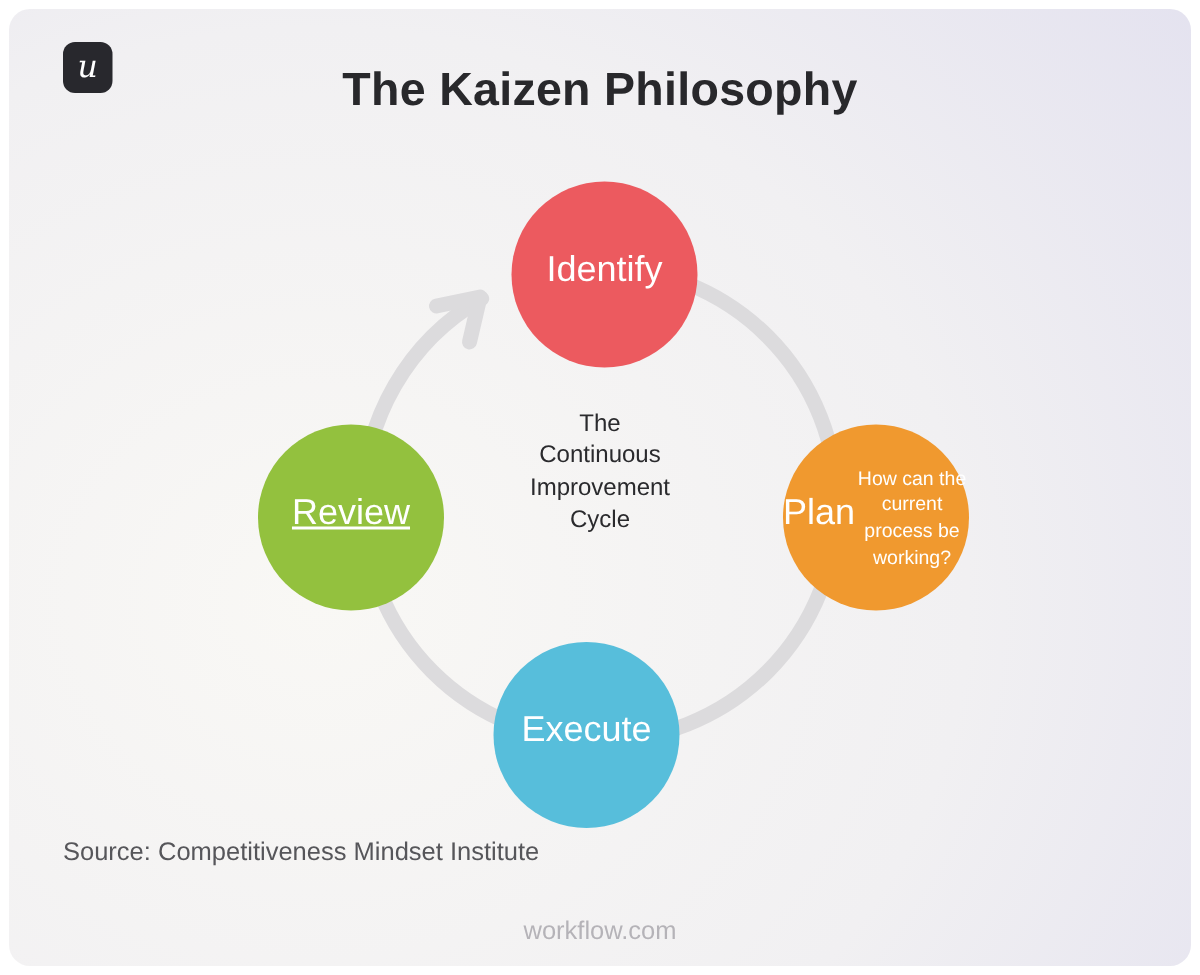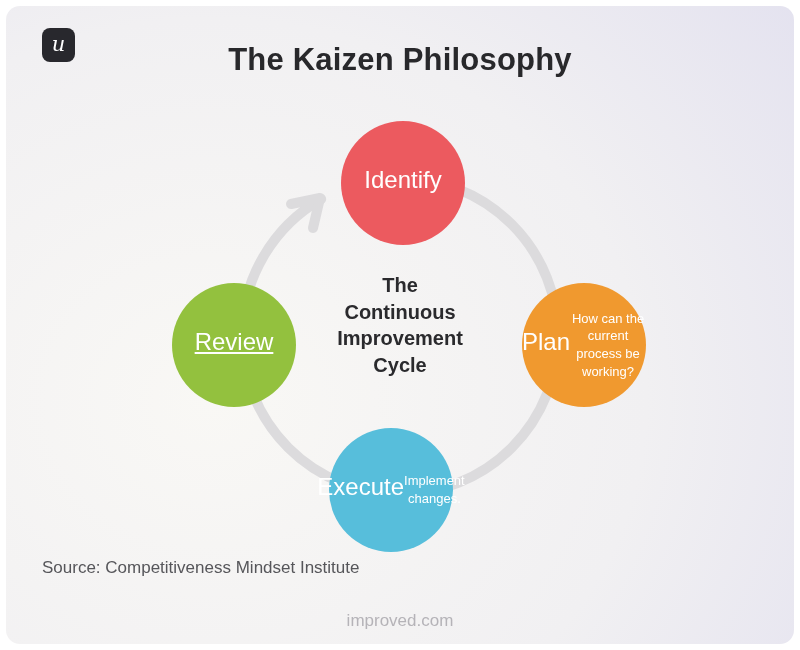--- a/index.html
+++ b/index.html
@@ -35,21 +35,21 @@
   .step-identify{left:335px;top:115px;}
   .step-identify .step-desc{max-width:98px;}
   .step-plan{left:516px;top:277px;}
   .step-plan .step-desc{max-width:102px;}
   .step-execute{left:323px;top:422px;}
   .step-execute .step-desc{max-width:84px;}
   .step-review{left:166px;top:277px;text-decoration:underline;}
   .step-review .step-desc{max-width:90px;}
   .center-label{
     position:absolute;left:294px;top:266px;width:200px;text-align:center;
-    font-size:20px;font-weight:700;line-height:1.33;color:#2A2A2D;
+    font-size:16px;font-weight:400;line-height:1.33;color:#2A2A2D;
     white-space:pre-line;
   }
   .source{
     position:absolute;left:36px;top:552px;font-size:17px;color:#56565A;
   }
   .website{
     position:absolute;left:0;top:605px;width:100%;text-align:center;
     font-size:17px;color:#B5B3B8;
   }
 </style>
@@ -74,29 +74,28 @@
       <div class="step-title">Identify</div>
     </div>
 
     <div class="step step-plan" style="background-color: rgb(240, 153, 47);">
       <div class="step-title">Plan</div>
       <div class="step-desc">How can the current process be working?</div>
     </div>
 
     <div class="step step-execute" style="background-color: rgb(87, 190, 219);">
       <div class="step-title">Execute</div>
-      <div class="step-desc">Implement changes.</div>
     </div>
 
     <div class="step step-review" style="background-color: rgb(147, 193, 62);">
       <div class="step-title">Review</div>
     </div>
 
     <div class="center-label">The
 Continuous
 Improvement
 Cycle</div>
 
     <div class="source">Source: Competitiveness Mindset Institute</div>
-    <div class="website">improved.com</div>
+    <div class="website">workflow.com</div>
 
   </div>
 </div>
 
 </body></html>

